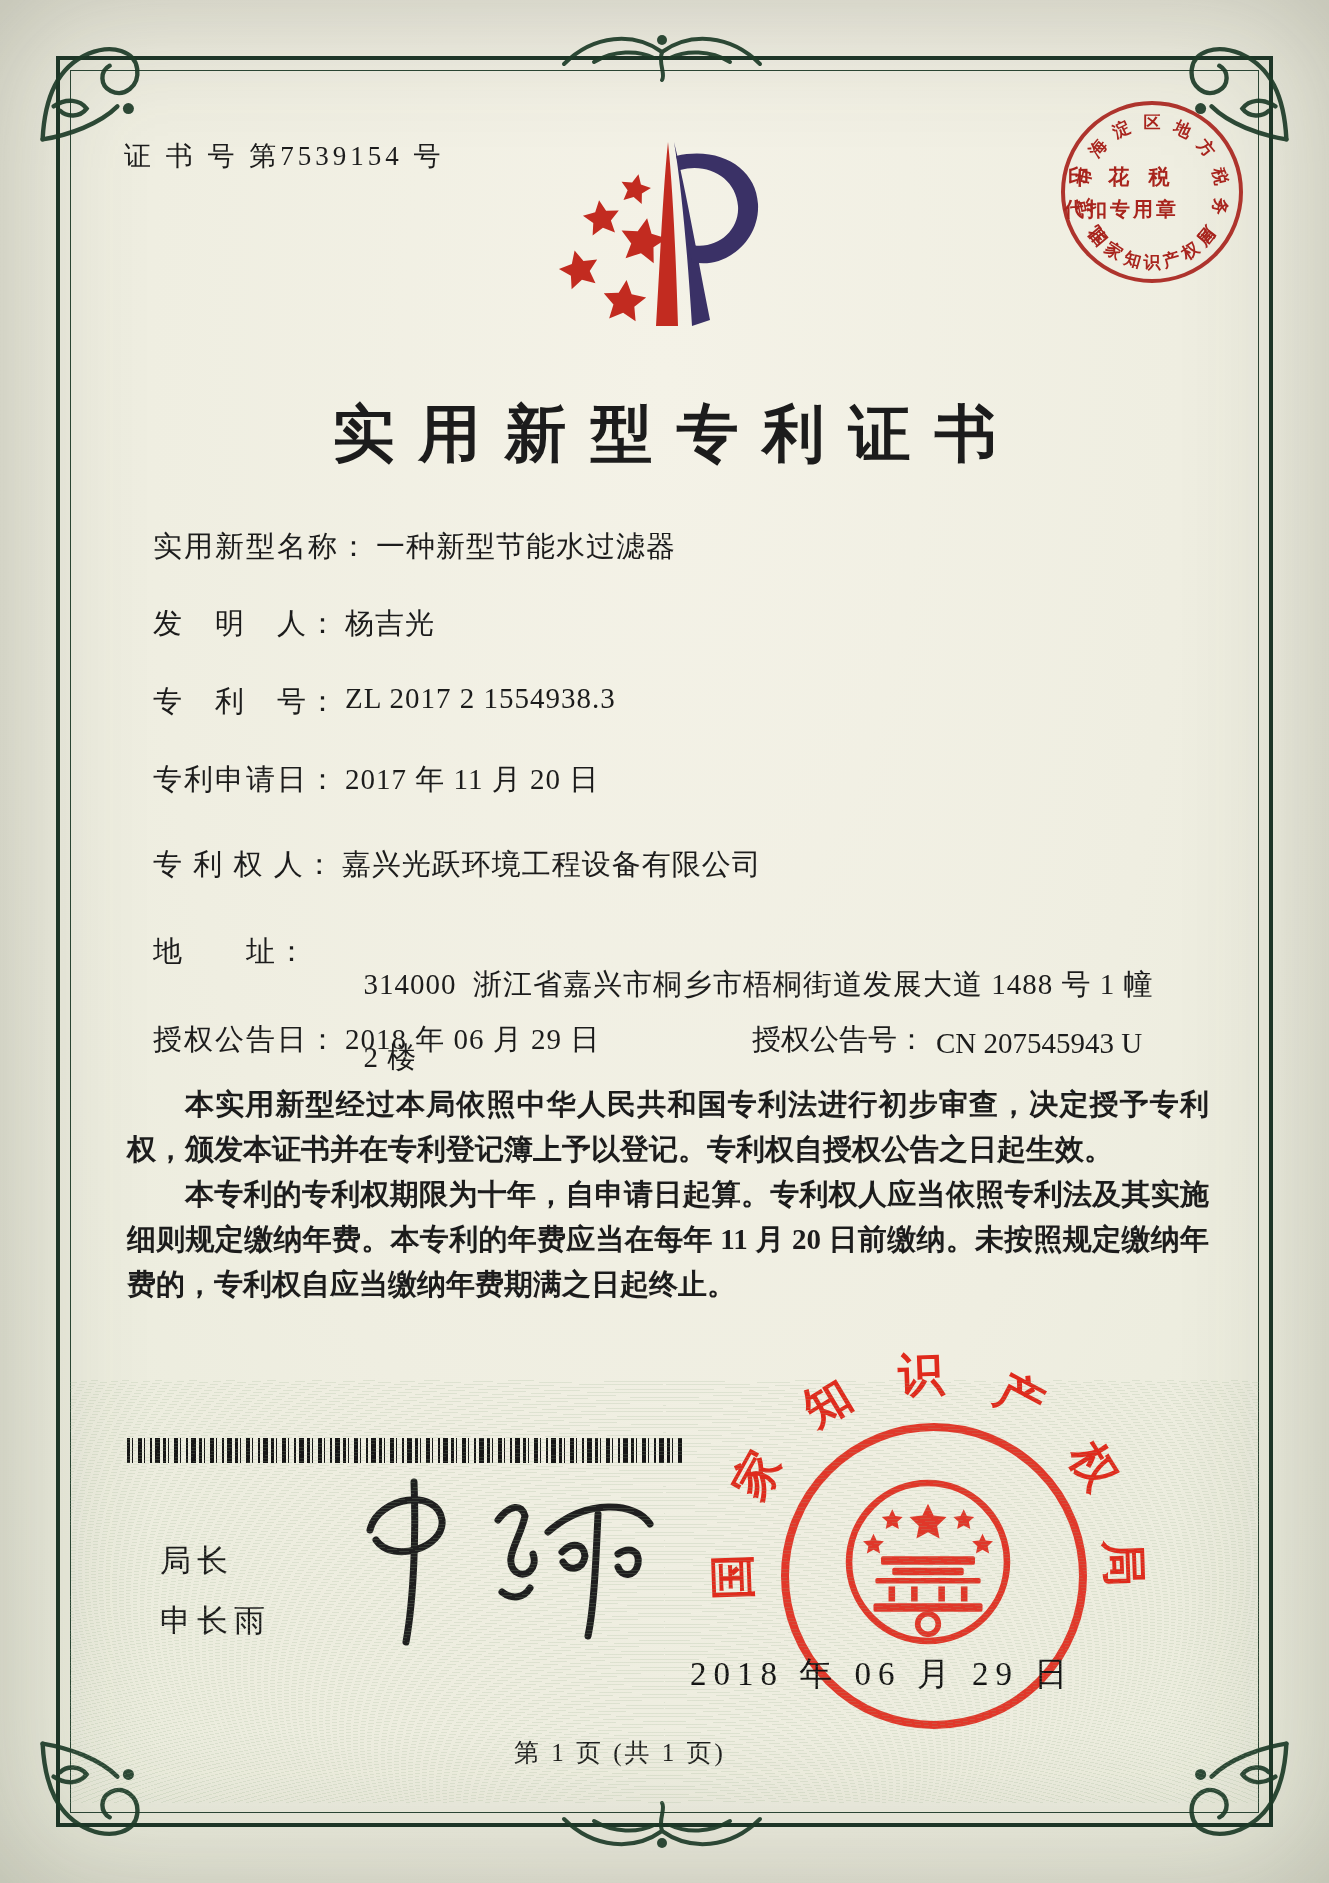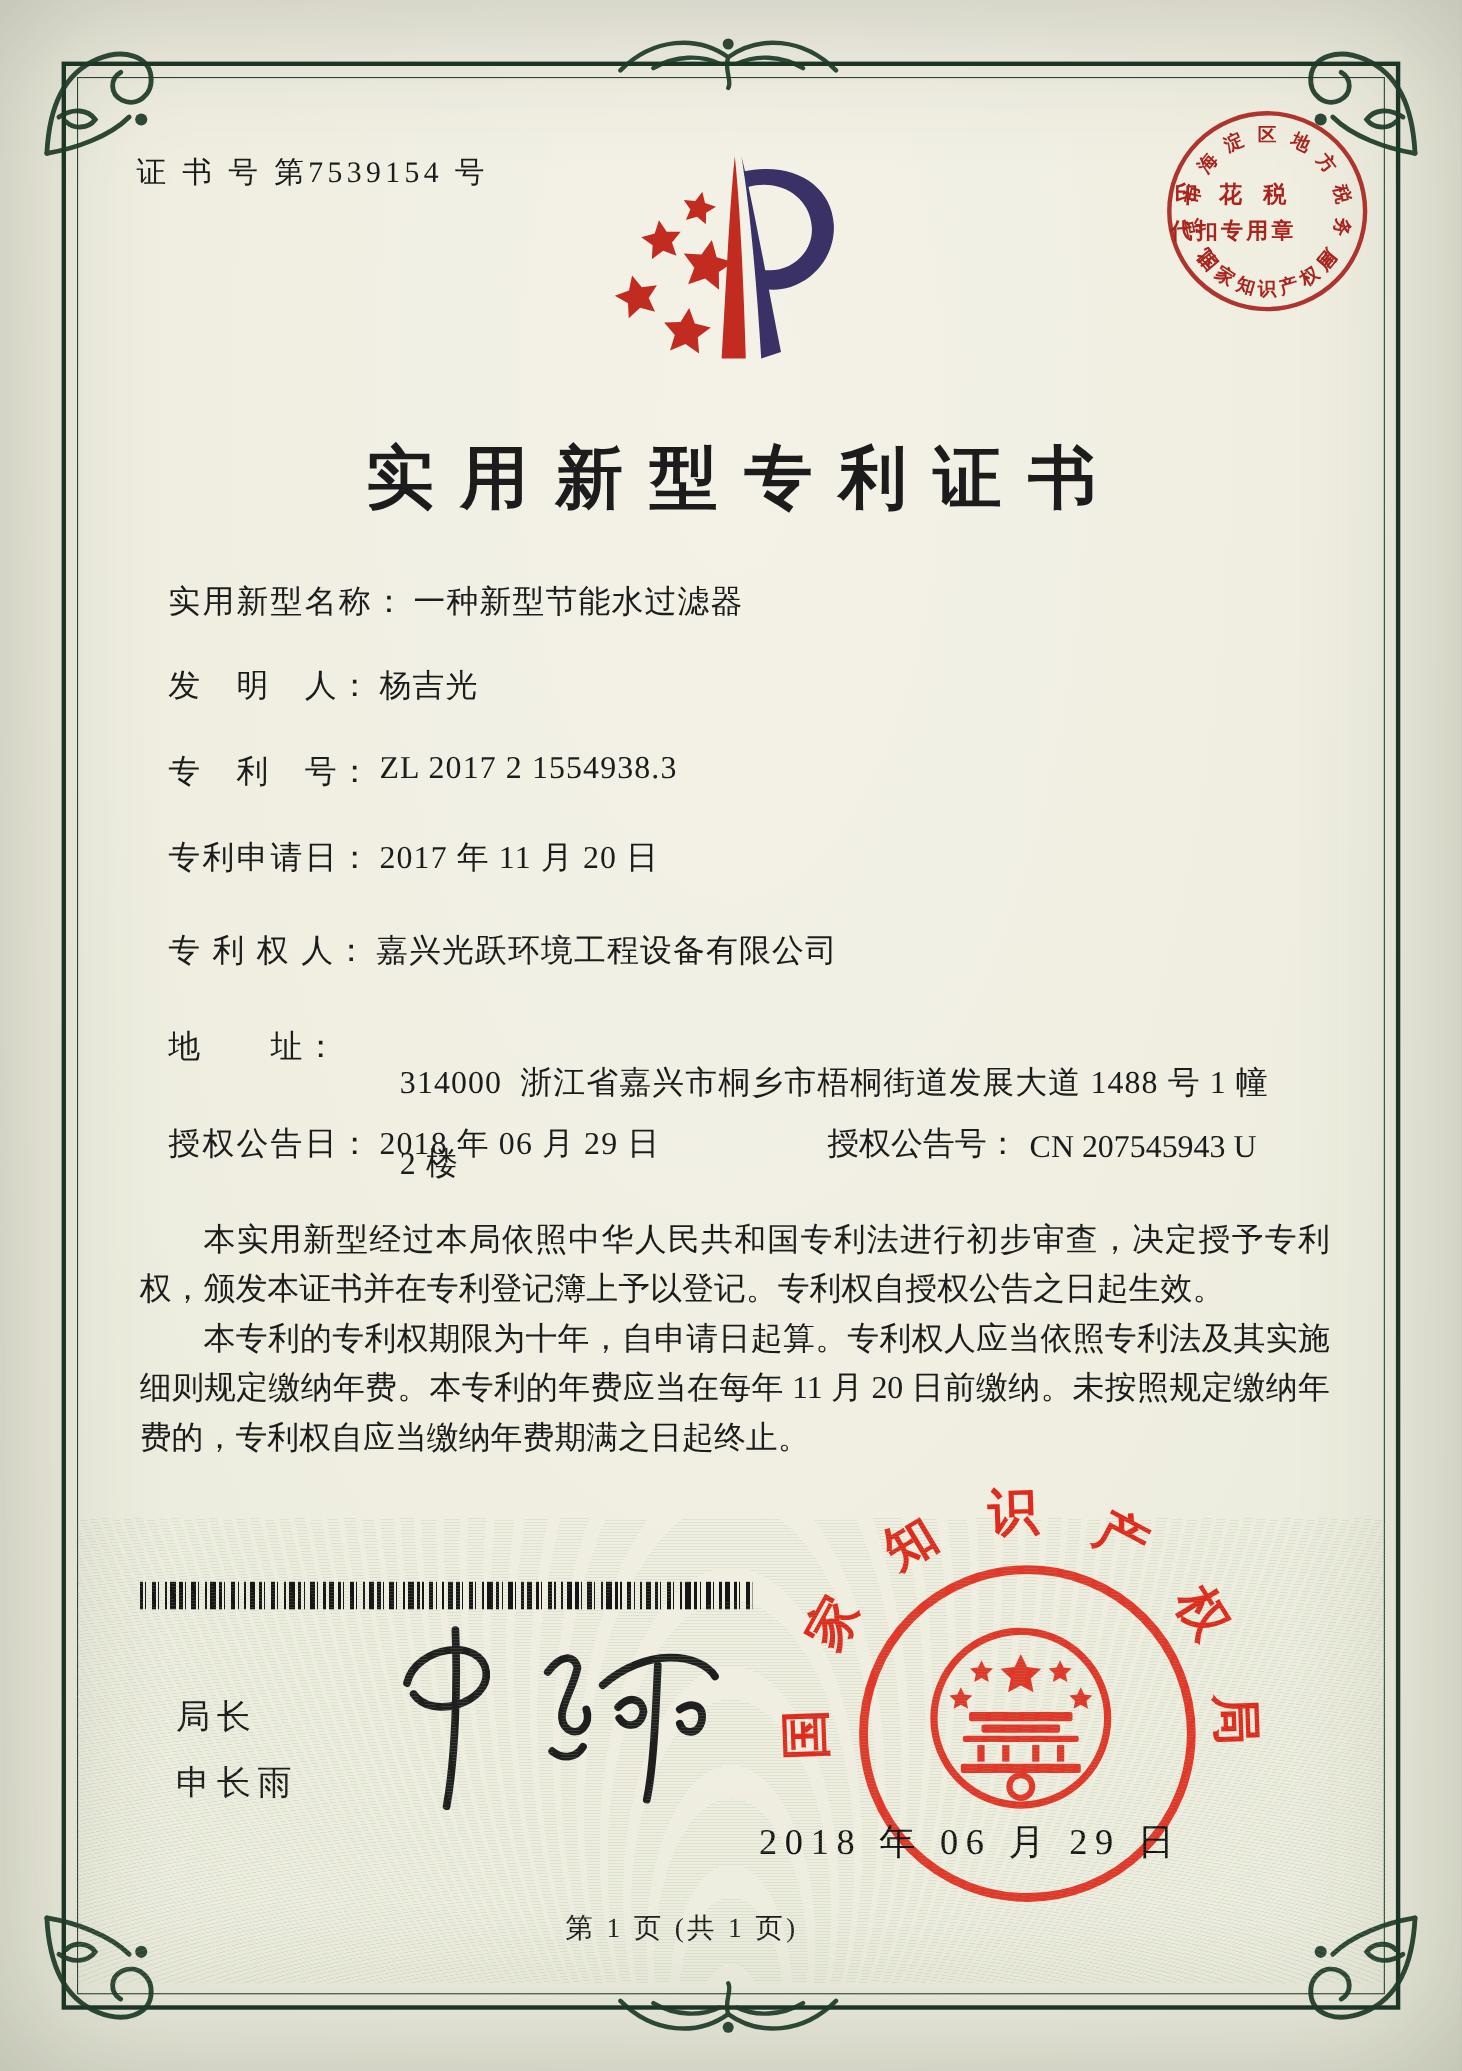--- a/index.html
+++ b/index.html
@@ -33,22 +33,22 @@
   .doc-title{position:absolute; left:0; width:100%; top:348px; text-align:center;
     font-size:62px; font-weight:700; letter-spacing:24px; padding-left:24px; box-sizing:border-box;margin-top:44px;}
 
   
   .field{position:absolute; left:127px; font-size:29px; display:flex; align-items:flex-start;margin-left:26px;}
   .field .lbl{white-space:pre; letter-spacing:2px;}
   .field .val{white-space:pre; letter-spacing:1px; margin-left:6px;}
   .addr-val .line2{margin-top:14px;}
   .grant-right{position:absolute; left:752px; font-size:29px; display:flex;align-items:flex-end;}
 
-  .body-text{position:absolute; left:127px; top:1105px; width:1082px;
-    font-size:29px; line-height:45px; text-align:justify;}
+  .body-text{position:absolute; left:127px; top:1082px; width:1082px;
+    font-size:29px; line-height:45px; text-align:justify;font-weight:bold;}
   .body-text p{margin:0; text-indent:2em;}
 
   
   .barcode{position:absolute; left:127px; top:1438px; width:557px; height:25px;
     background:
      repeating-linear-gradient(90deg,#161616 0 3px,transparent 3px 5px,#161616 5px 6px,
        transparent 6px 11px,#161616 11px 15px,transparent 15px 17px,#161616 17px 18px,
        transparent 18px 23px,#161616 23px 25px,transparent 25px 28px,#161616 28px 33px,
        transparent 33px 36px);}
 

